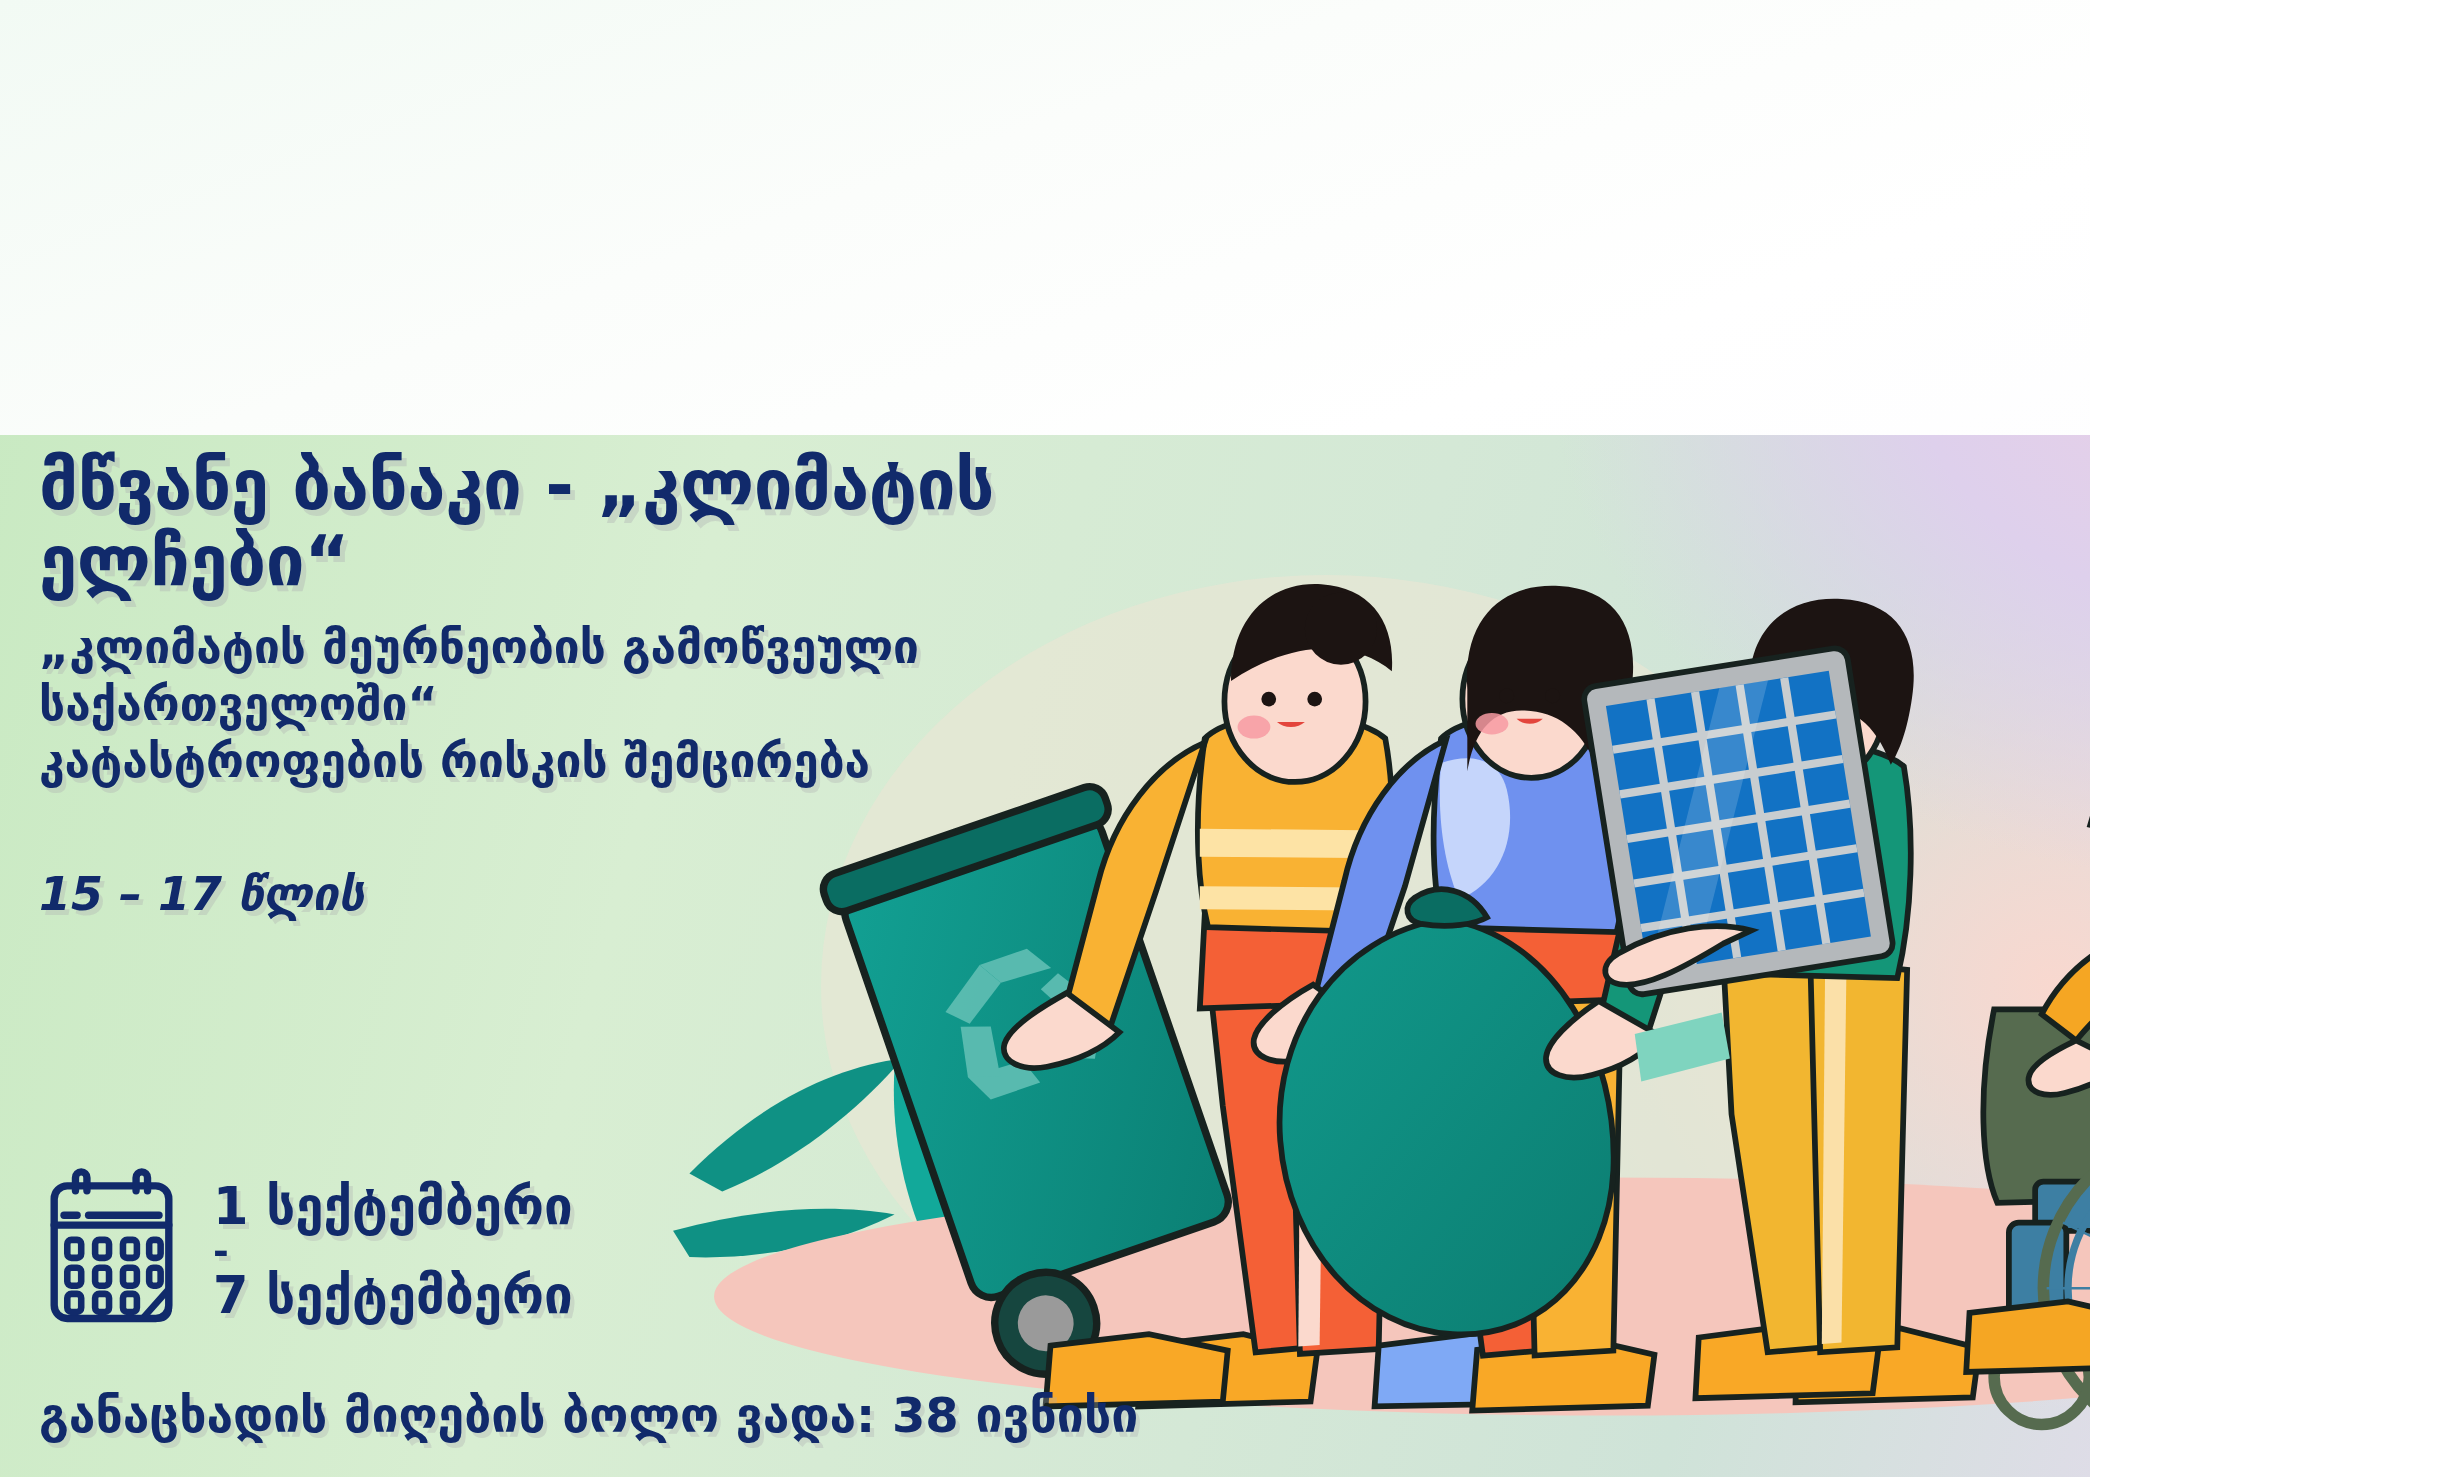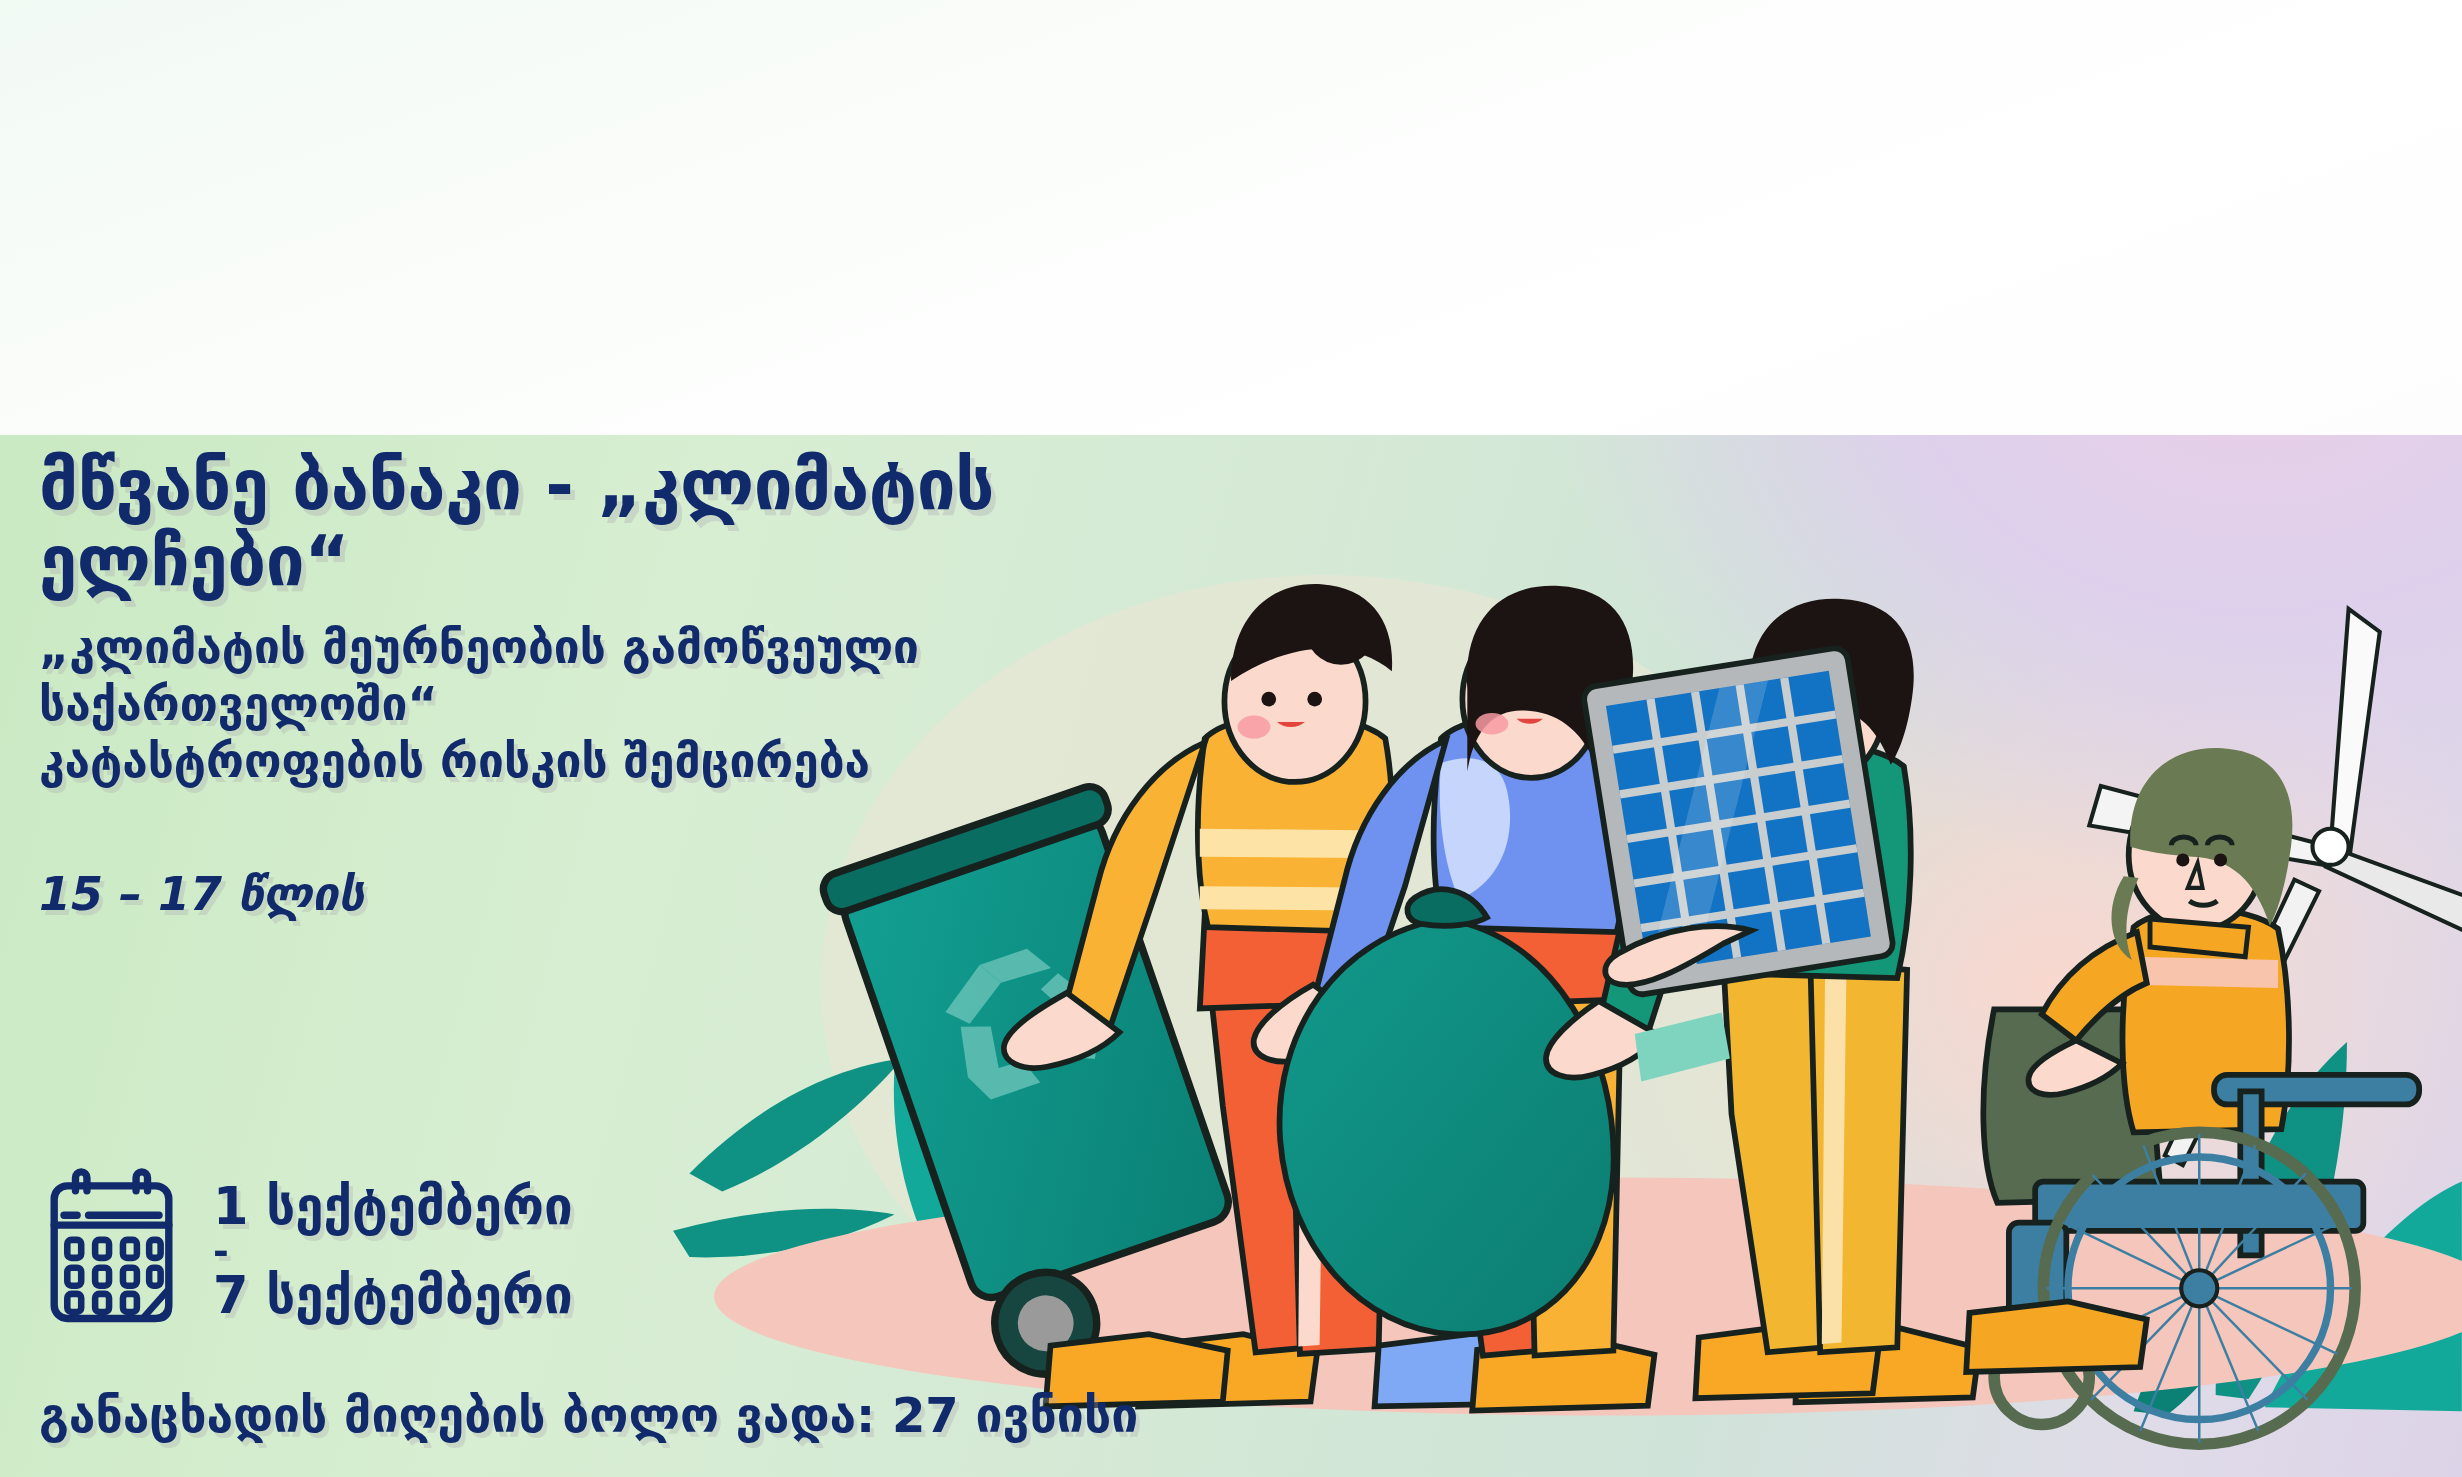--- a/index.html
+++ b/index.html
@@ -1,18 +1,18 @@
 <!DOCTYPE html>
 <html style="font-size:13px"><head>
 <meta charset="utf-8">
 <style>
   html,body{margin:0;padding:0;}
   body{width:2462px;height:1477px;overflow:hidden;background:#fff;
        font-family:"DejaVu Sans","Liberation Sans",sans-serif;}
-  .poster{position:relative;width:2462px;height:1477px;overflow:hidden;}
+  .poster{position:relative;width:2090px;height:1477px;overflow:hidden;}
 
   
   .header-band{position:absolute;left:0;top:0;width:2462px;height:435px;
     background:linear-gradient(160deg,#f2faf4 0%,#fbfdfb 38%,#ffffff 70%,#fdfdfe 100%);z-index:5;}
   .logos{position:absolute;left:0;top:0;width:2019px;height:246px;}
   .logo{position:absolute;display:flex;align-items:center;}
 
   
   .gcf{left:38px;top:98px;}
   .gcf-mark{width:141px;height:148px;position:relative;}
@@ -425,16 +425,16 @@
         <path d="M150 150 l-32 36 h20 a12 12 0 0 0 12 -12 z"></path>
       </g>
     </svg>
     <div class="dates">
       <div>1 სექტემბერი</div>
       <div class="dash">-</div>
       <div>7 სექტემბერი</div>
     </div>
   </div>
 
-  <div class="deadline">განაცხადის მიღების ბოლო ვადა: 27 ივნისი</div>
+  <div class="deadline">განაცხადის მიღების ბოლო ვადა: 38 ივნისი</div>
 
 </div>
 
 
 </body></html>

